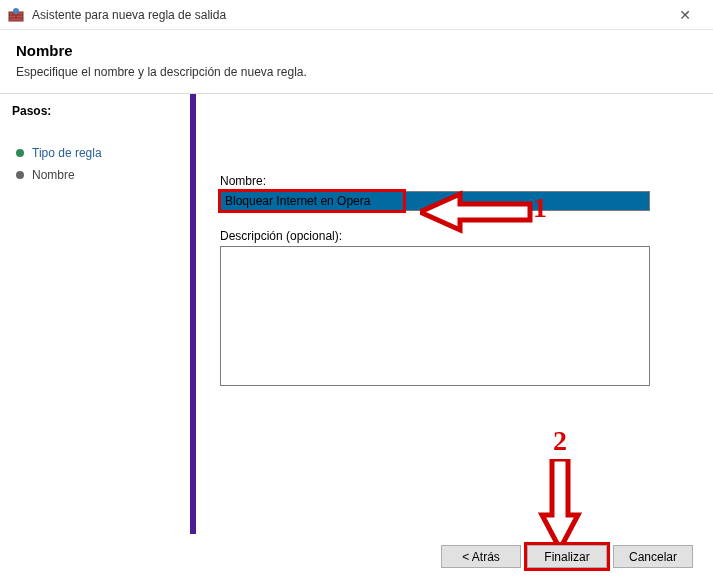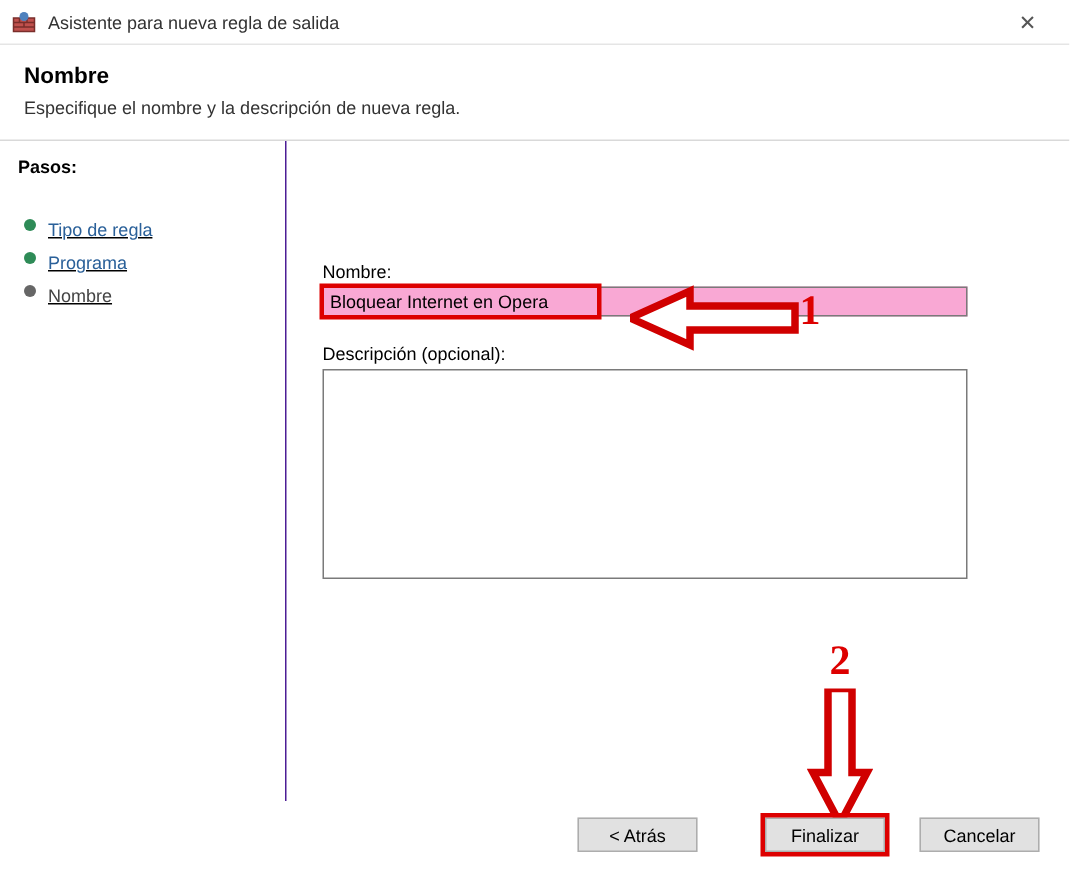--- a/index.html
+++ b/index.html
@@ -65,65 +65,64 @@
     width: 190px;
     padding: 10px 12px 0 12px;
   }
   .sidebar .steps-label {
     font-weight: 700;
     margin-bottom: 24px;
     color: #000;
   }
   .step {
     display: flex;
-    align-items: flex-start;
+    align-items: center;
     padding: 4px 0;
     cursor: pointer;
-    text-decoration: underline;
   }
   .step .bullet {
     width: 8px; height: 8px;
     border-radius: 50%;
     background: #2e8b57;
     margin: 0 8px 0 4px;
     flex-shrink: 0;
   }
   .step .bullet.current {
     background: #666;
   }
   .step span.step-label {
     color: #2a6099;
   }
   .step.current span.step-label {
     color: #444;
   }
   .main {
     flex: 1;
-    border-left: 1px solid #4c1d95;
+    border-left: 6px solid #4c1d95;
     padding: 80px 24px 0 24px;
     position: relative;
   }
   .field-label {
     display: block;
     margin-bottom: 3px;
     color: #000;
   }
   .name-input-wrap {
     position: relative;
     display: inline-block;
     width: 430px;
   }
   input.name-input {
     width: 430px;
     height: 20px;
     border: 1px solid #7a7a7a;
     padding: 1px 4px;
     font-family: inherit;
     font-size: 12px;
-    background: #f9a8d4;
+    background: #0369a1;
   }
   .name-highlight {
     position: absolute;
     left: -2px; top: -2px;
     width: 188px;
     height: 24px;
     border: 3px solid #d00;
     pointer-events: none;
   }
   textarea.desc-input {
@@ -154,35 +153,34 @@
     font-family: Georgia, serif;
     pointer-events: none;
   }
 
   
   .footer {
     position: absolute;
     right: 20px;
     bottom: 12px;
     display: flex;
-    gap: 23px;
+    gap: 6px;
   }
   .footer button {
     width: 80px;
     height: 23px;
     background: #e1e1e1;
     border: 1px solid #adadad;
     font-family: inherit;
     font-size: 12px;
     color: #000;
     cursor: pointer;
   }
   .finish-wrap {
     position: relative;
-    margin-left: 22px;
   }
   .finish-highlight {
     position: absolute;
     left: -3px; top: -3px; right: -3px; bottom: -3px;
     border: 3px solid #d00;
     pointer-events: none;
   }
 
   
   .arrow2 {
@@ -230,24 +228,20 @@
 
 <div class="columns">
 
   <div class="sidebar">
     <div class="steps-label">Pasos:</div>
 
     <div class="step">
       <span class="bullet"></span>
       <span class="step-label">Tipo de regla</span>
     </div>
-    <div class="step">
-      <span class="bullet"></span>
-      <span class="step-label">Programa</span>
-    </div>
     <div class="step current">
       <span class="bullet current"></span>
       <span class="step-label">Nombre</span>
     </div>
   </div>
 
   <div class="main">
     <label class="field-label">Nombre:</label>
     <div class="name-input-wrap">
       <input class="name-input" type="text" value="Bloquear Internet en Opera" style="">

